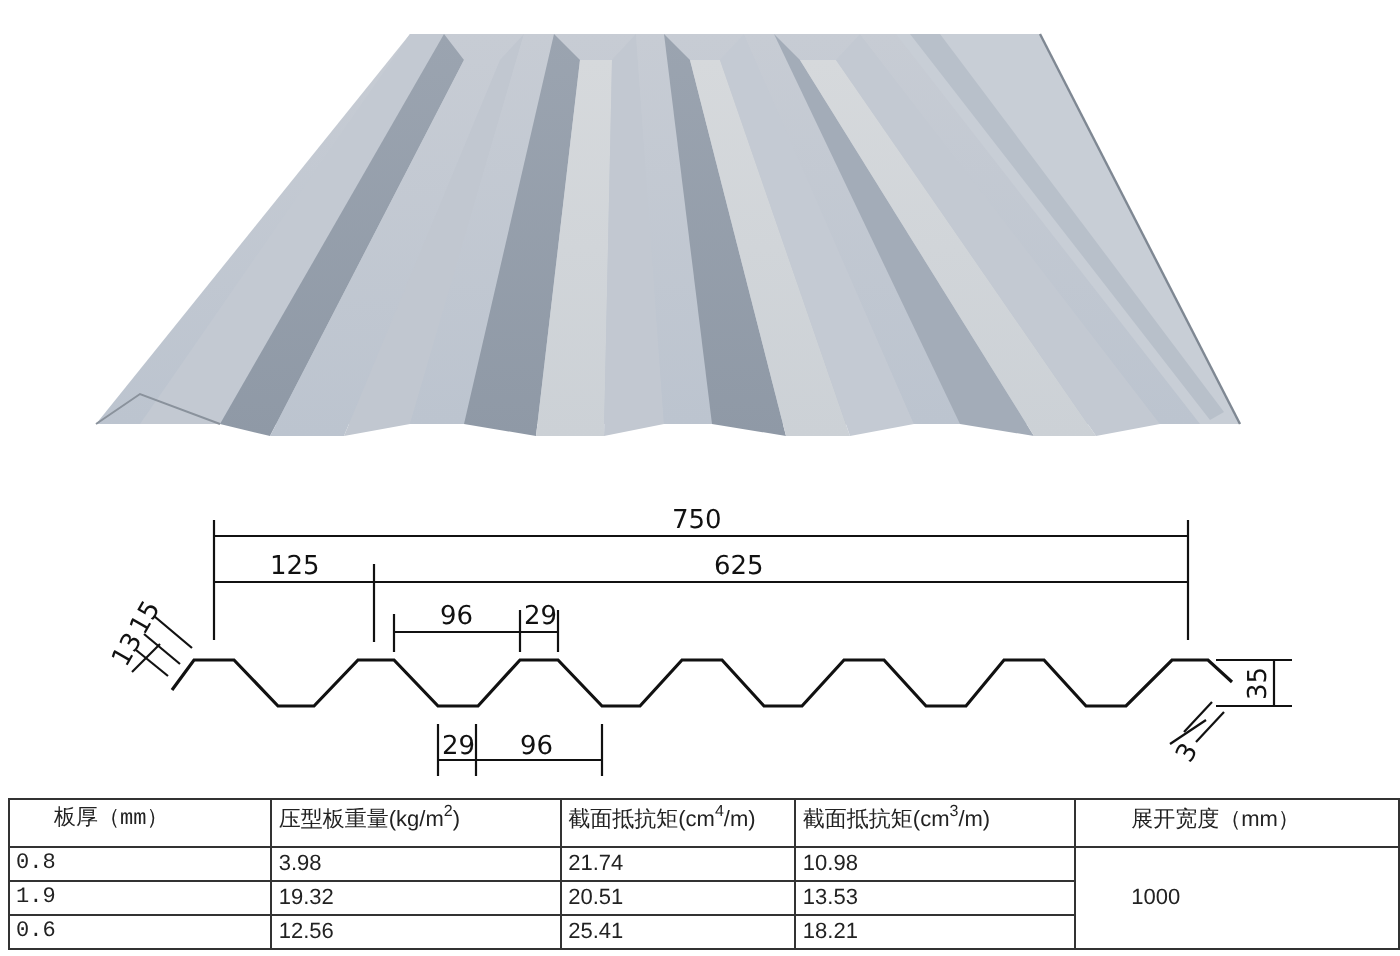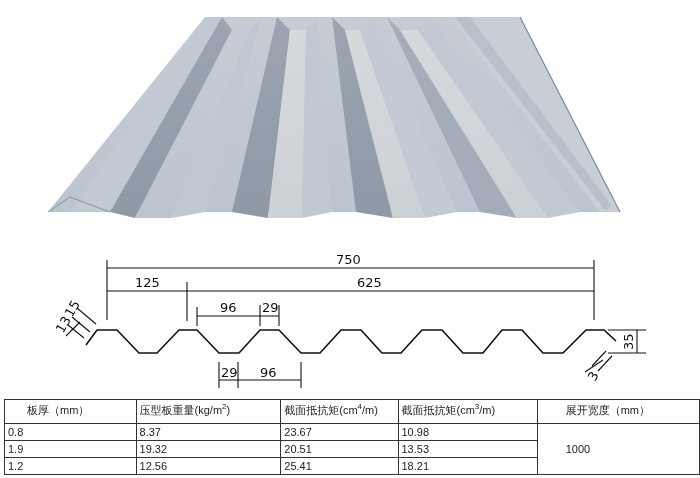--- a/index.html
+++ b/index.html
@@ -3,21 +3,21 @@
 <meta charset="utf-8">
 <style>
   html,body{margin:0;padding:0;background:#fff;}
   body{width:700px;height:478px;position:relative;overflow:hidden;font-family:"Liberation Sans",sans-serif;}
   #render{position:absolute;left:0;top:0;width:700px;height:240px;}
   #drawing{position:absolute;left:0;top:240px;width:700px;height:158px;}
   .dim{font-family:"DejaVu Sans",sans-serif;font-size:13px;fill:#111;}
   #spec-table{position:absolute;left:4px;top:399px;border-collapse:collapse;font-size:11px;color:#222;}
   #spec-table td{border:1.5px solid #333;padding:0 0 0 3px;height:16px;line-height:16px;vertical-align:middle;}
   #spec-table tr.head td{height:21px;vertical-align:top;padding-top:2px;}
-  #spec-table td.c0{width:131px;}
+  #spec-table td.c0{width:131px;font-family:Liberation Mono, monospace;}
   #spec-table td.c1{width:146px;margin-top:46px;}
   #spec-table td.c2{width:117px;}
   #spec-table td.c3{width:140px;}
   #spec-table td.c4{width:138px;padding-left:28px;}
   #spec-table tr.head td.c0{padding-left:22px;width:112px;}
   sup{font-size:8px;vertical-align:5px;line-height:0;}
 </style>
 </head>
 <body>
 
@@ -124,31 +124,31 @@
   <tbody>
       <tr class="head">
     <td class="c0">板厚（mm）</td>
     <td class="c1"><span>压型板重量(kg/m</span><sup>2</sup><span>)</span></td>
     <td class="c2"><span>截面抵抗矩(cm</span><sup>4</sup><span>/m)</span></td>
     <td class="c3"><span>截面抵抗矩(cm</span><sup>3</sup><span>/m)</span></td>
     <td class="c4">展开宽度（mm）</td>
   </tr>
   <tr>
     <td class="c0">0.8</td>
-    <td class="c1">8.37</td>
-    <td class="c2">23.67</td>
+    <td class="c1">3.98</td>
+    <td class="c2">21.74</td>
     <td class="c3">10.98</td>
     <td class="c4" rowspan="3">1000</td>
   </tr>
   <tr>
     <td class="c0">1.9</td>
     <td class="c1">19.32</td>
     <td class="c2">20.51</td>
     <td class="c3">13.53</td>
   </tr>
   <tr>
-    <td class="c0">1.2</td>
+    <td class="c0">0.6</td>
     <td class="c1">12.56</td>
     <td class="c2">25.41</td>
     <td class="c3">18.21</td>
   </tr>
 </tbody>
   </table>
 
 </body></html>

